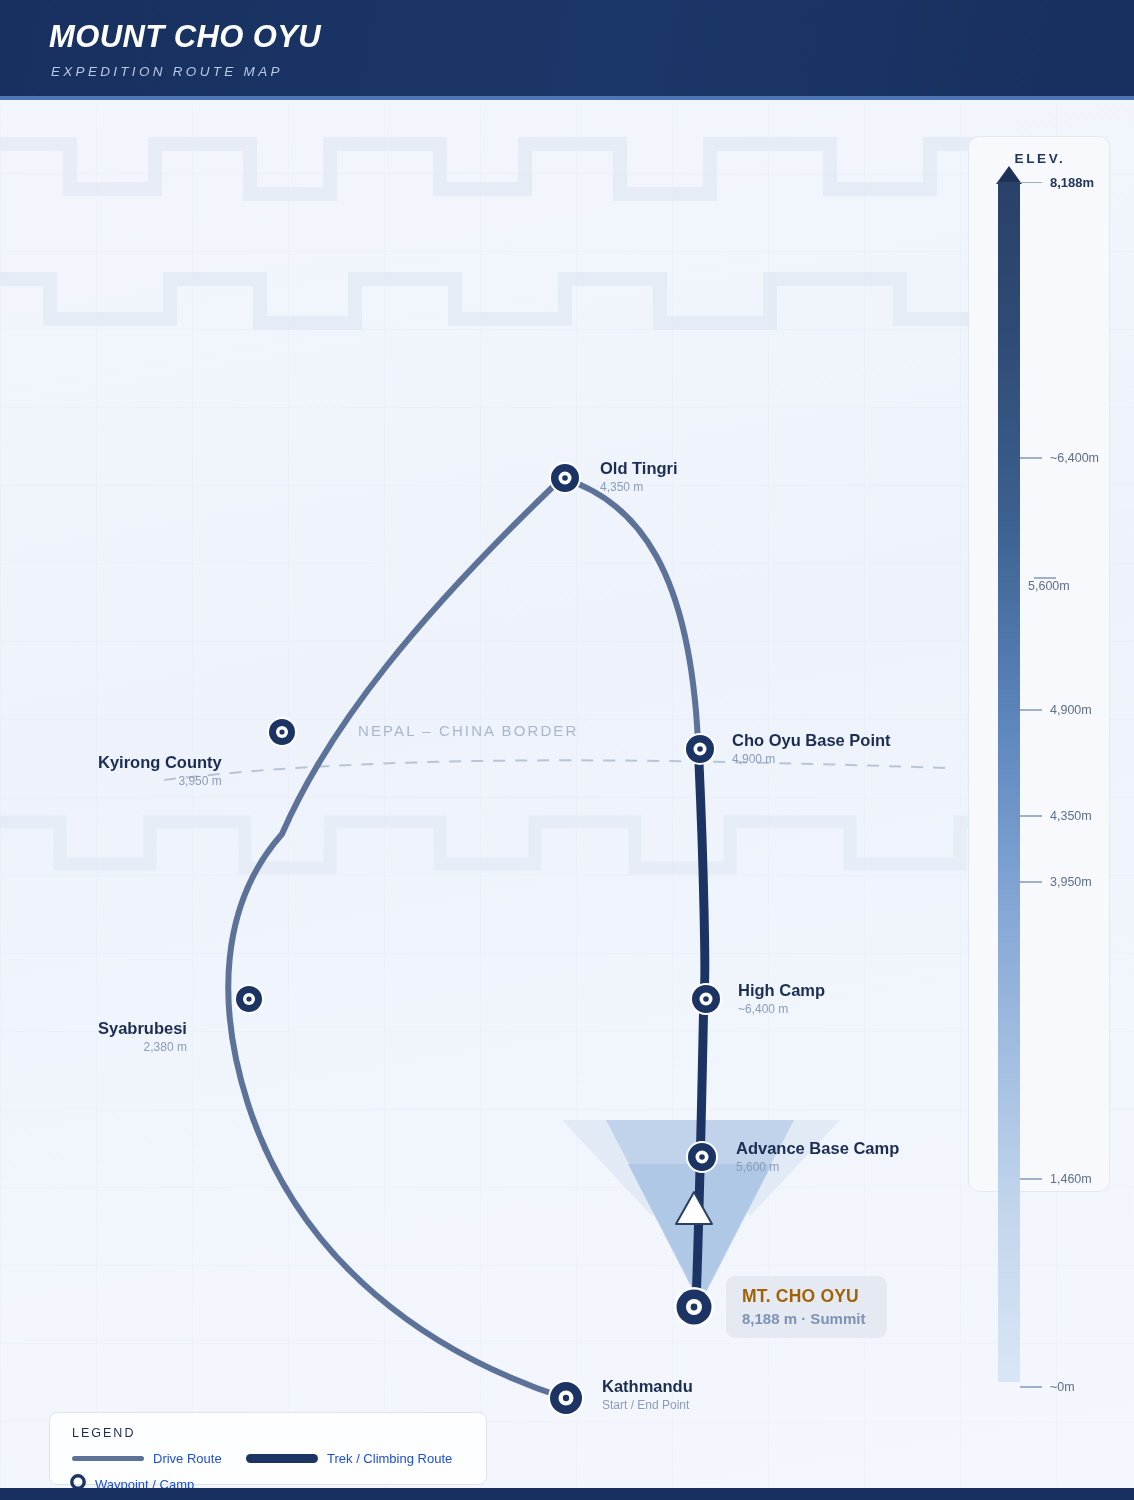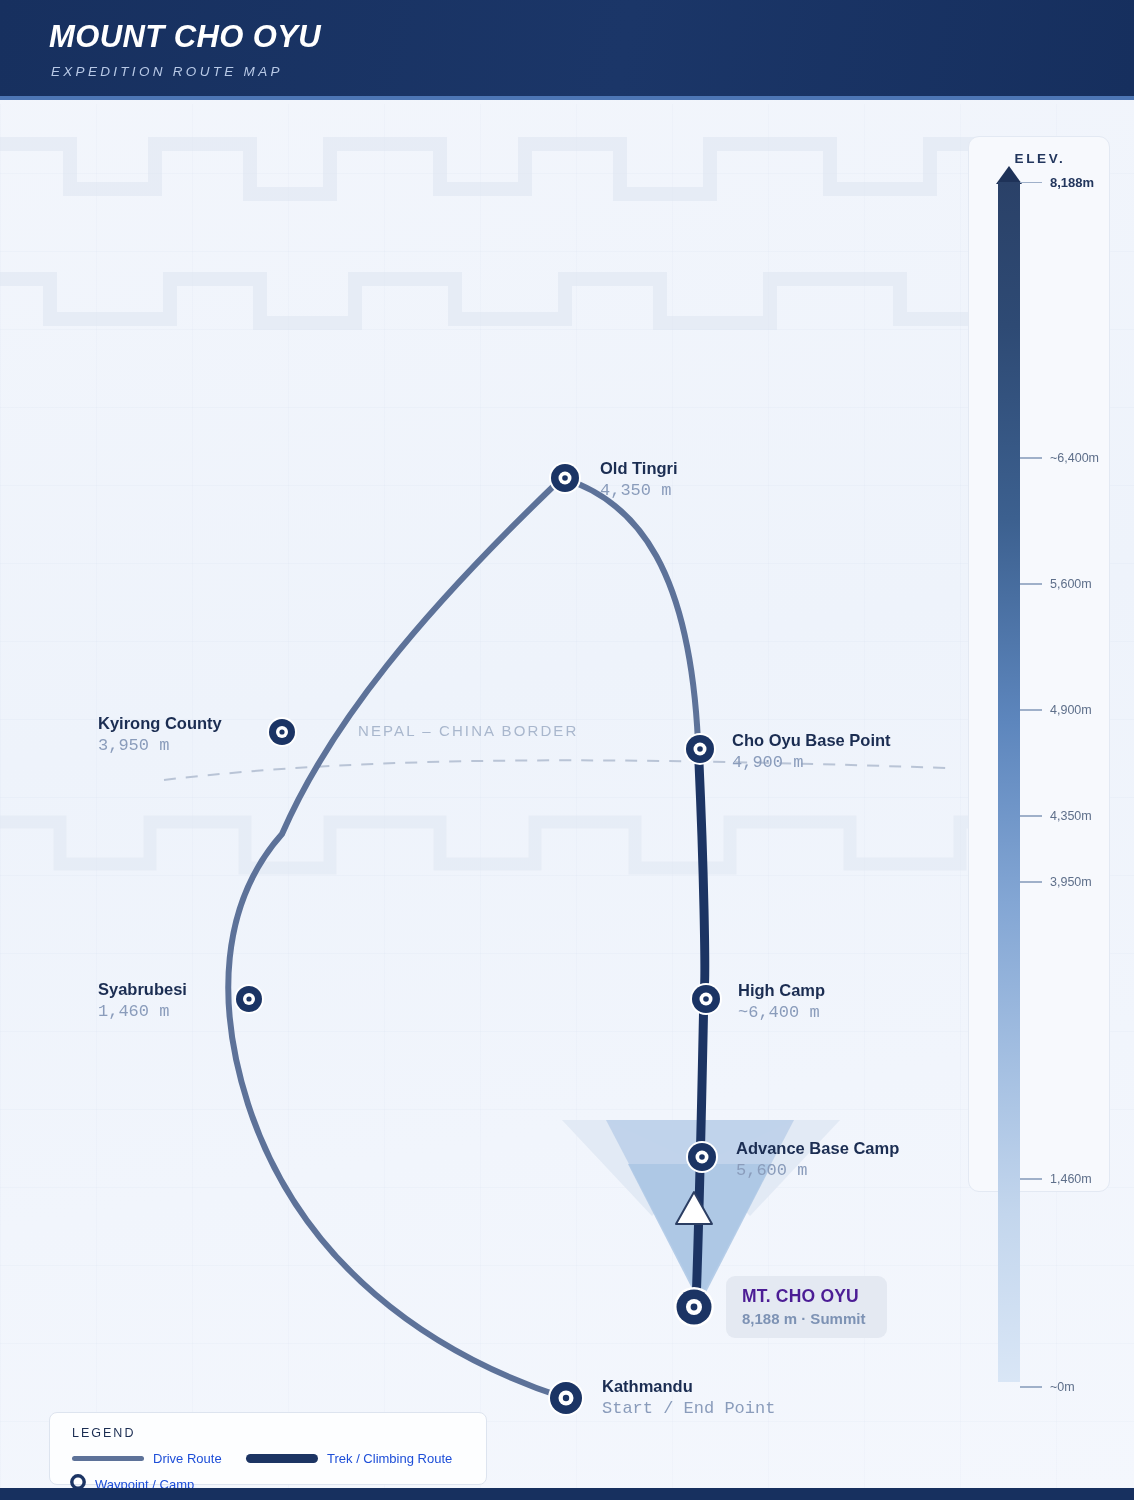--- a/index.html
+++ b/index.html
@@ -68,32 +68,32 @@
   
   #map { position: absolute; left: 0; top: 104px; width: 1134px; height: 1396px; }
 
   
   .wp-label { position: absolute; }
   .wp-name {
     font-size: 16.5px; font-weight: 700; color: #1b2d52; white-space: nowrap;
     line-height: 1.15;
   }
   .wp-elev {
-    font-size: 17px; font-weight: 400; color: #8a9cbb; white-space: nowrap;
-    margin-top: 3px; line-height: 1.15; font-family: Liberation Mono, monospace;
+    font-size: 12px; font-weight: 400; color: #8a9cbb; white-space: nowrap;
+    margin-top: 3px; line-height: 1.15;
   }
   .wp-label.right { text-align: left; }
-  .wp-label.left  { text-align: left; }
+  .wp-label.left  { text-align: right; margin-top: 39px; }
 
   #summit-label {
     position: absolute; left: 726px; top: 1276px;
     padding: 10px 22px 11px 16px;
     background: #e4e9f2; border-radius: 9px;
   }
-  #summit-name { font-size: 17.5px; font-weight: 700; color: #4c1d95; letter-spacing: .2px; }
+  #summit-name { font-size: 17.5px; font-weight: 700; color: #a16207; letter-spacing: .2px; }
   #summit-elev { font-size: 15px; font-weight: 700; color: #7d92b4; margin-top: 3px; }
 
   #border-label {
     position: absolute; left: 358px; top: 722px;
     font-size: 15px; letter-spacing: 2.1px; color: #a9b7cd; font-weight: 400;
     white-space: nowrap;
   }
 
   
   #legend {
@@ -262,21 +262,21 @@
     <div class="wp-elev">3,950 m</div>
   </div>
 
   <div class="wp-label right" style="left:732px; top:731px;">
     <div class="wp-name">Cho Oyu Base Point</div>
     <div class="wp-elev">4,900 m</div>
   </div>
 
   <div class="wp-label left" style="left:98px; top:980px;">
     <div class="wp-name">Syabrubesi</div>
-    <div class="wp-elev">1,460 m</div>
+    <div class="wp-elev">2,380 m</div>
   </div>
 
   <div class="wp-label right" style="left:738px; top:981px;">
     <div class="wp-name">High Camp</div>
     <div class="wp-elev">~6,400 m</div>
   </div>
 
   <div class="wp-label right" style="left:736px; top:1139px;">
     <div class="wp-name">Advance Base Camp</div>
     <div class="wp-elev">5,600 m</div>
@@ -323,21 +323,21 @@
     <div id="elev-bar"></div>
 
     <div class="tick top" style="top:38px;">
       <span class="tick-line"></span>
       <span class="tick-text">8,188m</span>
     </div>
     <div class="tick" style="top:314px;">
       <span class="tick-line"></span>
       <span class="tick-text">~6,400m</span>
     </div>
-    <div class="tick" style="top:440px;">
+    <div class="tick" style="top:440px;flex-direction:column;">
       <span class="tick-line"></span>
       <span class="tick-text">5,600m</span>
     </div>
     <div class="tick" style="top:566px;">
       <span class="tick-line"></span>
       <span class="tick-text">4,900m</span>
     </div>
     <div class="tick" style="top:672px;">
       <span class="tick-line"></span>
       <span class="tick-text">4,350m</span>

